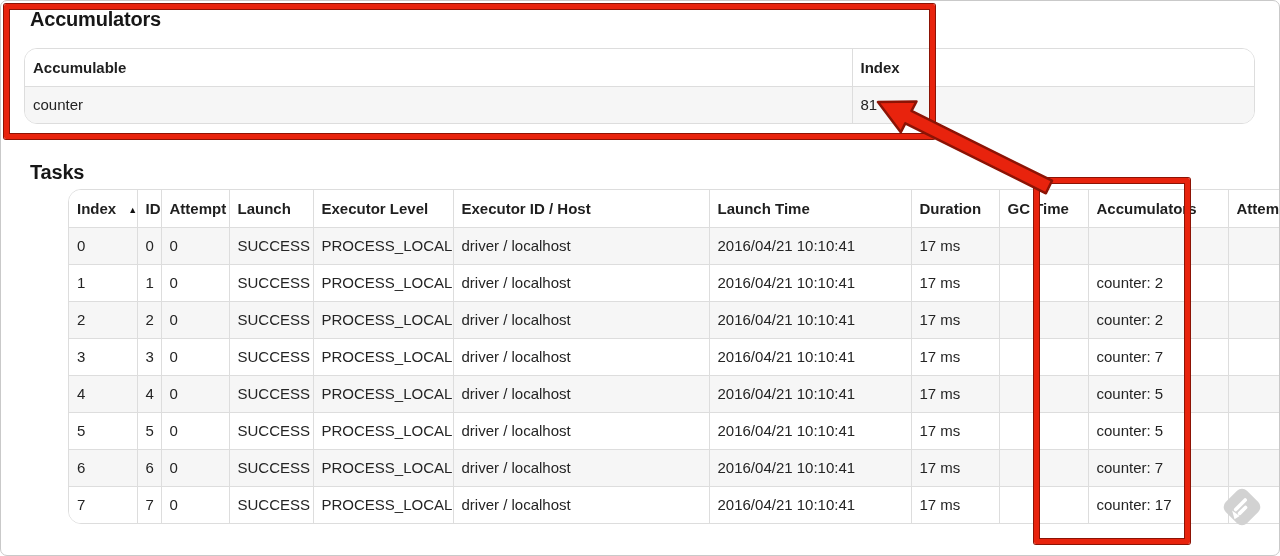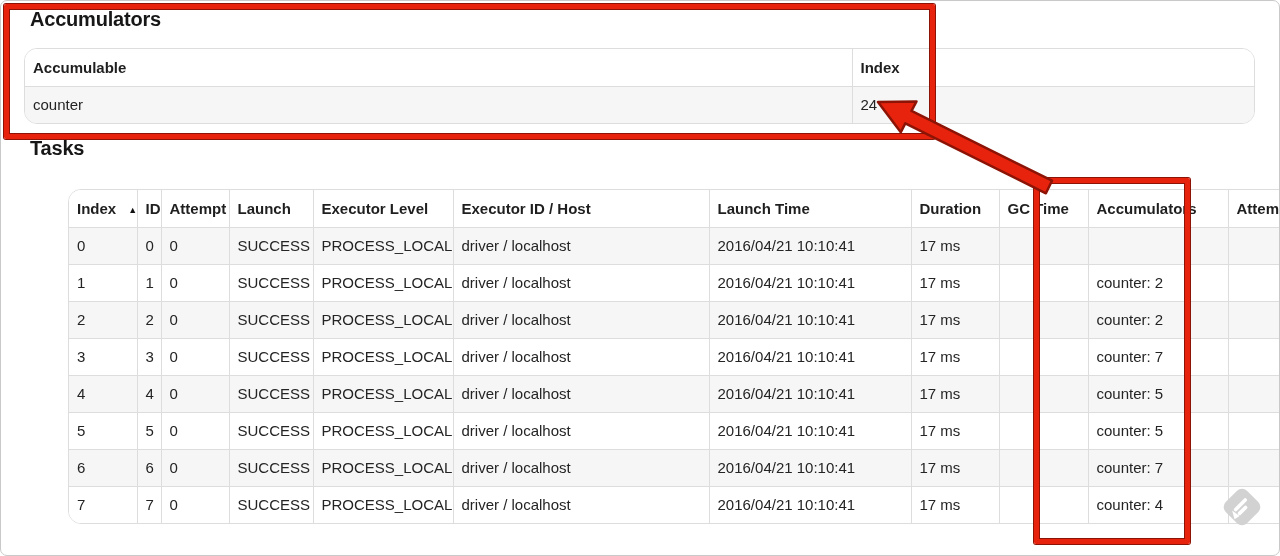--- a/index.html
+++ b/index.html
@@ -21,21 +21,21 @@
   .section-title {
     position: absolute;
     left: 29px;
     font-size: 20px;
     font-weight: bold;
     color: #171717;
     letter-spacing: -0.2px;
     white-space: nowrap;
   }
   #accumulators-title { top: 7px; }
-  #tasks-title { top: 136px; }
+  #tasks-title { top: 160px; }
 
   .tbl-wrap {
     position: absolute;
     left: 23px;
     width: 1231px;
     border: 1px solid #dddddd;
     border-radius: 13px;
     overflow: hidden;
     background: #ffffff;
   }
@@ -117,21 +117,21 @@
         </colgroup>
       <thead>
         <tr>
           <th>Accumulable</th>
           <th>Index</th>
         </tr>
       </thead>
       <tbody>
         <tr>
           <td>counter</td>
-          <td>24</td>
+          <td>81</td>
         </tr>
       </tbody>
     </table>
   </div>
 
   <div class="section-title" id="tasks-title">Tasks</div>
 
   <div class="tbl-wrap" id="tasks-table-wrap">
     <table>
       <colgroup>
@@ -257,21 +257,21 @@
           <tr>
             <td>7</td>
             <td>7</td>
             <td>0</td>
             <td>SUCCESS</td>
             <td>PROCESS_LOCAL</td>
             <td>driver / localhost</td>
             <td>2016/04/21 10:10:41</td>
             <td>17 ms</td>
             <td></td>
-            <td>counter: 4</td>
+            <td>counter: 17</td>
             <td></td>
           </tr>
         </tbody>
     </table>
   </div>
 
   <div class="red-rect" id="annotation-rect-accumulators" style="border-color: rgb(232, 35, 13); box-shadow: rgb(140, 19, 5) 0px 0px 0px 1px, rgb(140, 19, 5) 0px 0px 0px 1px inset;"></div>
   <div class="red-rect" id="annotation-rect-accumulators-column" style="border-color: rgb(232, 35, 13); box-shadow: rgb(140, 19, 5) 0px 0px 0px 1px, rgb(140, 19, 5) 0px 0px 0px 1px inset;"></div>
 
   <svg class="overlay-svg" viewBox="0 0 1280 556" xmlns="http://www.w3.org/2000/svg">

